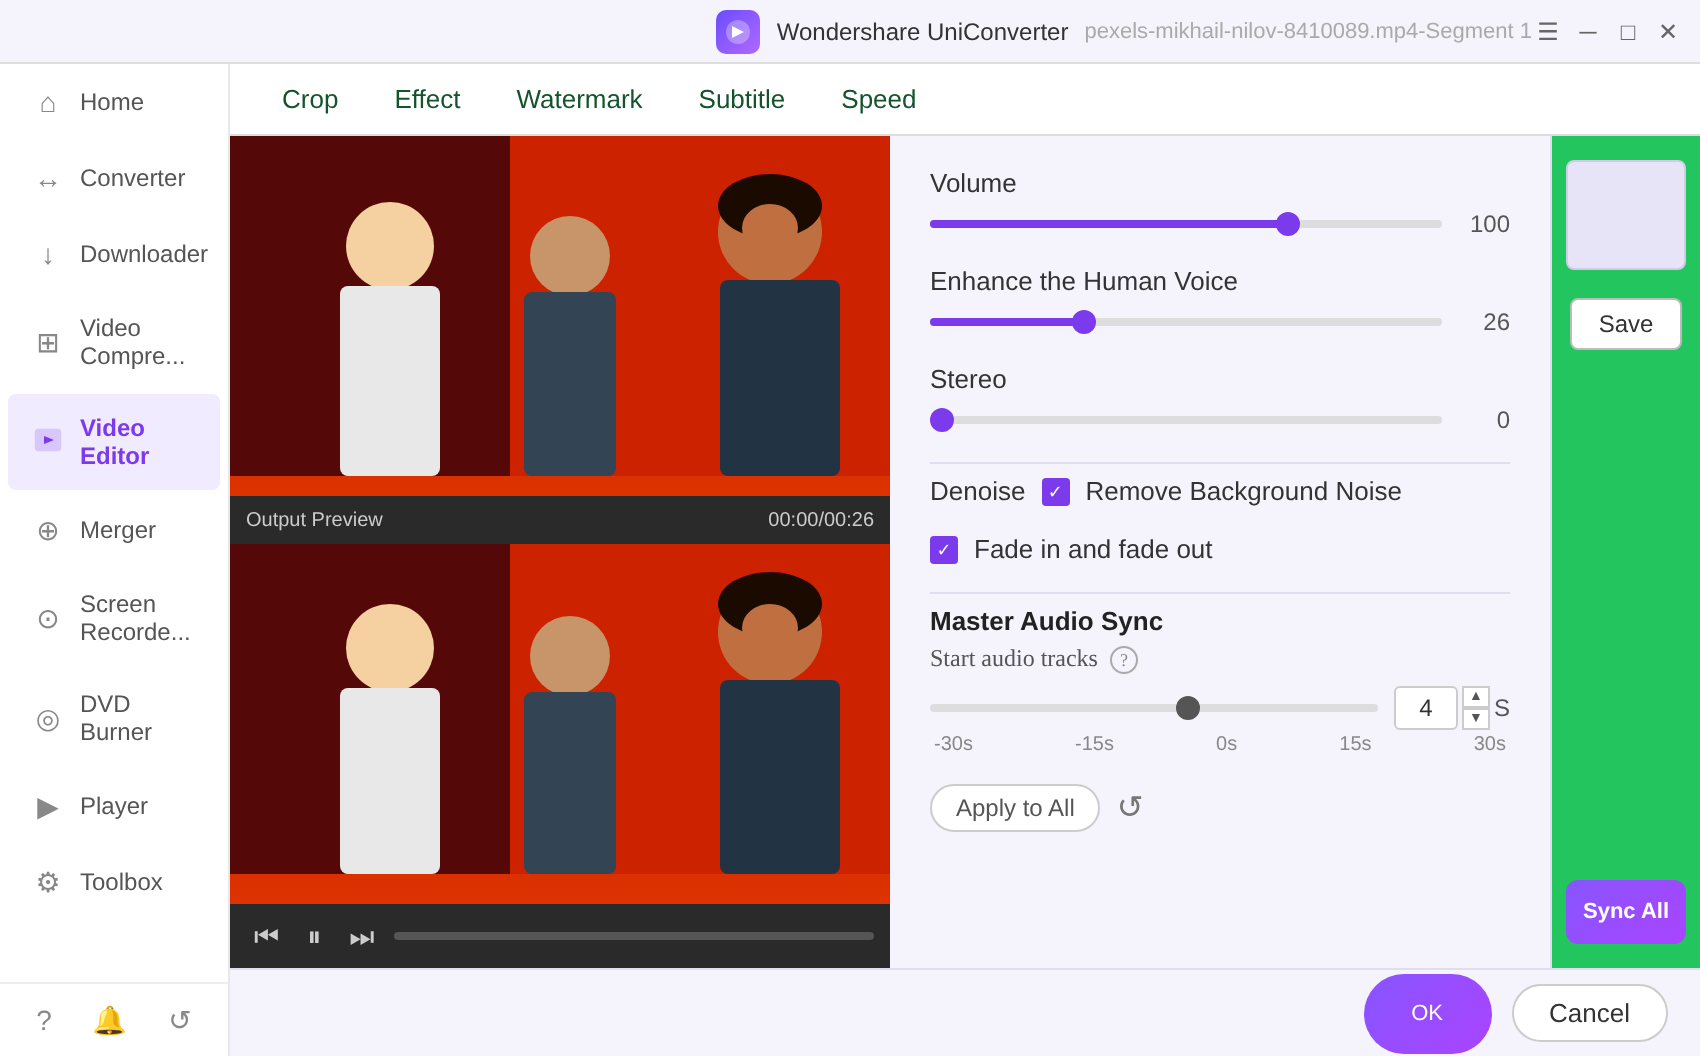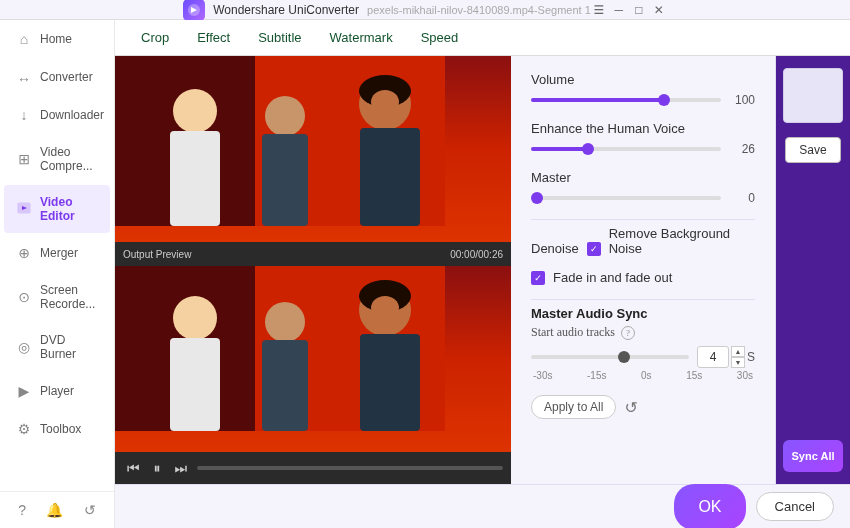--- a/index.html
+++ b/index.html
@@ -9,25 +9,25 @@
       font-family: 'Segoe UI', Arial, sans-serif;
       font-size: 13px;
       background: #f0eef8;
       overflow: hidden;
       display: flex;
       flex-direction: column;
     }
 
     
     .title-bar {
-      height: 20px;
+      height: 32px;
       background: #f5f3fc;
       display: flex;
       align-items: center;
-      justify-content: center;
+      justify-content: flex-end;
       padding: 4px 8px;
       border-bottom: 1px solid #ddd;
       flex-shrink: 0;
     }
     .title-bar-left {
       display: flex;
       align-items: center;
       gap: 8px;
     }
     .app-logo {
@@ -153,21 +153,21 @@
     
     .dialog-body {
       display: flex;
       flex: 1;
       overflow: hidden;
       background: #f5f3fc;
     }
 
     
     .video-area {
-      width: 396px;
+      width: 330px;
       flex-shrink: 0;
       display: flex;
       flex-direction: column;
       background: #e5e5e5;
     }
     .video-preview-top {
       flex: 1;
       background: #1a1a2e;
       display: flex;
       align-items: center;
@@ -378,21 +378,21 @@
       color: #555;
     }
     .s-label {
       font-size: 12px;
       color: #555;
     }
 
     
     .right-panel {
       width: 75px;
-      background: #4c1d95;
+      background: #22c55e;
       display: flex;
       flex-direction: column;
       align-items: center;
       padding: 12px 8px;
       border-left: 1px solid #e0ddf0;
       justify-content: center;
     }
     .right-panel-box {
       width: 60px;
       height: 55px;
@@ -436,21 +436,21 @@
       padding: 0 16px 0 0;
       border-top: 1px solid #e0ddf0;
       flex-shrink: 0;
     }
     .btn-ok {
       background: linear-gradient(135deg, #8855ff, #aa44ff);
       color: white;
       border: none;
       border-radius: 20px;
       padding: 14px 24px;
-      font-size: 16px;
+      font-size: 11px;
       cursor: pointer;
     }
     .btn-cancel {
       background: white;
       color: #333;
       border: 1px solid #ccc;
       border-radius: 20px;
       padding: 6px 18px;
       font-size: 13px;
       cursor: pointer;
@@ -564,22 +564,22 @@
       <span class="sidebar-bottom-icon">🔔</span>
       <span class="sidebar-bottom-icon">↺</span>
     </div>
   </div>
 
   <div class="dialog-container">
 
     <div class="tab-bar">
       <div class="tab-item">Crop</div>
       <div class="tab-item">Effect</div>
+      <div class="tab-item">Watermark</div>
       <div class="tab-item">Subtitle</div>
-      <div class="tab-item">Watermark</div>
       <div class="tab-item">Speed</div>
     </div>
 
     <div class="dialog-body">
 
       <div class="video-area">
 
         <div class="video-preview-top">
           <div class="scene-bg">
             <svg width="330" height="170" viewBox="0 0 330 170" preserveAspectRatio="xMidYMid slice">
@@ -656,21 +656,21 @@
           <div class="slider-row">
             <div class="slider-track">
               <div class="slider-fill" style="width:30%;"></div>
               <div class="slider-thumb" style="left:calc(30% - 6px);"></div>
             </div>
             <span class="slider-value">26</span>
           </div>
         </div>
 
         <div class="settings-row">
-          <div class="settings-label">Master</div>
+          <div class="settings-label">Stereo</div>
           <div class="slider-row">
             <div class="slider-track">
               <div class="slider-fill" style="width:0%;"></div>
               <div class="slider-thumb" style="left:0px;"></div>
             </div>
             <span class="slider-value">0</span>
           </div>
         </div>
 
         <div class="divider"></div>

